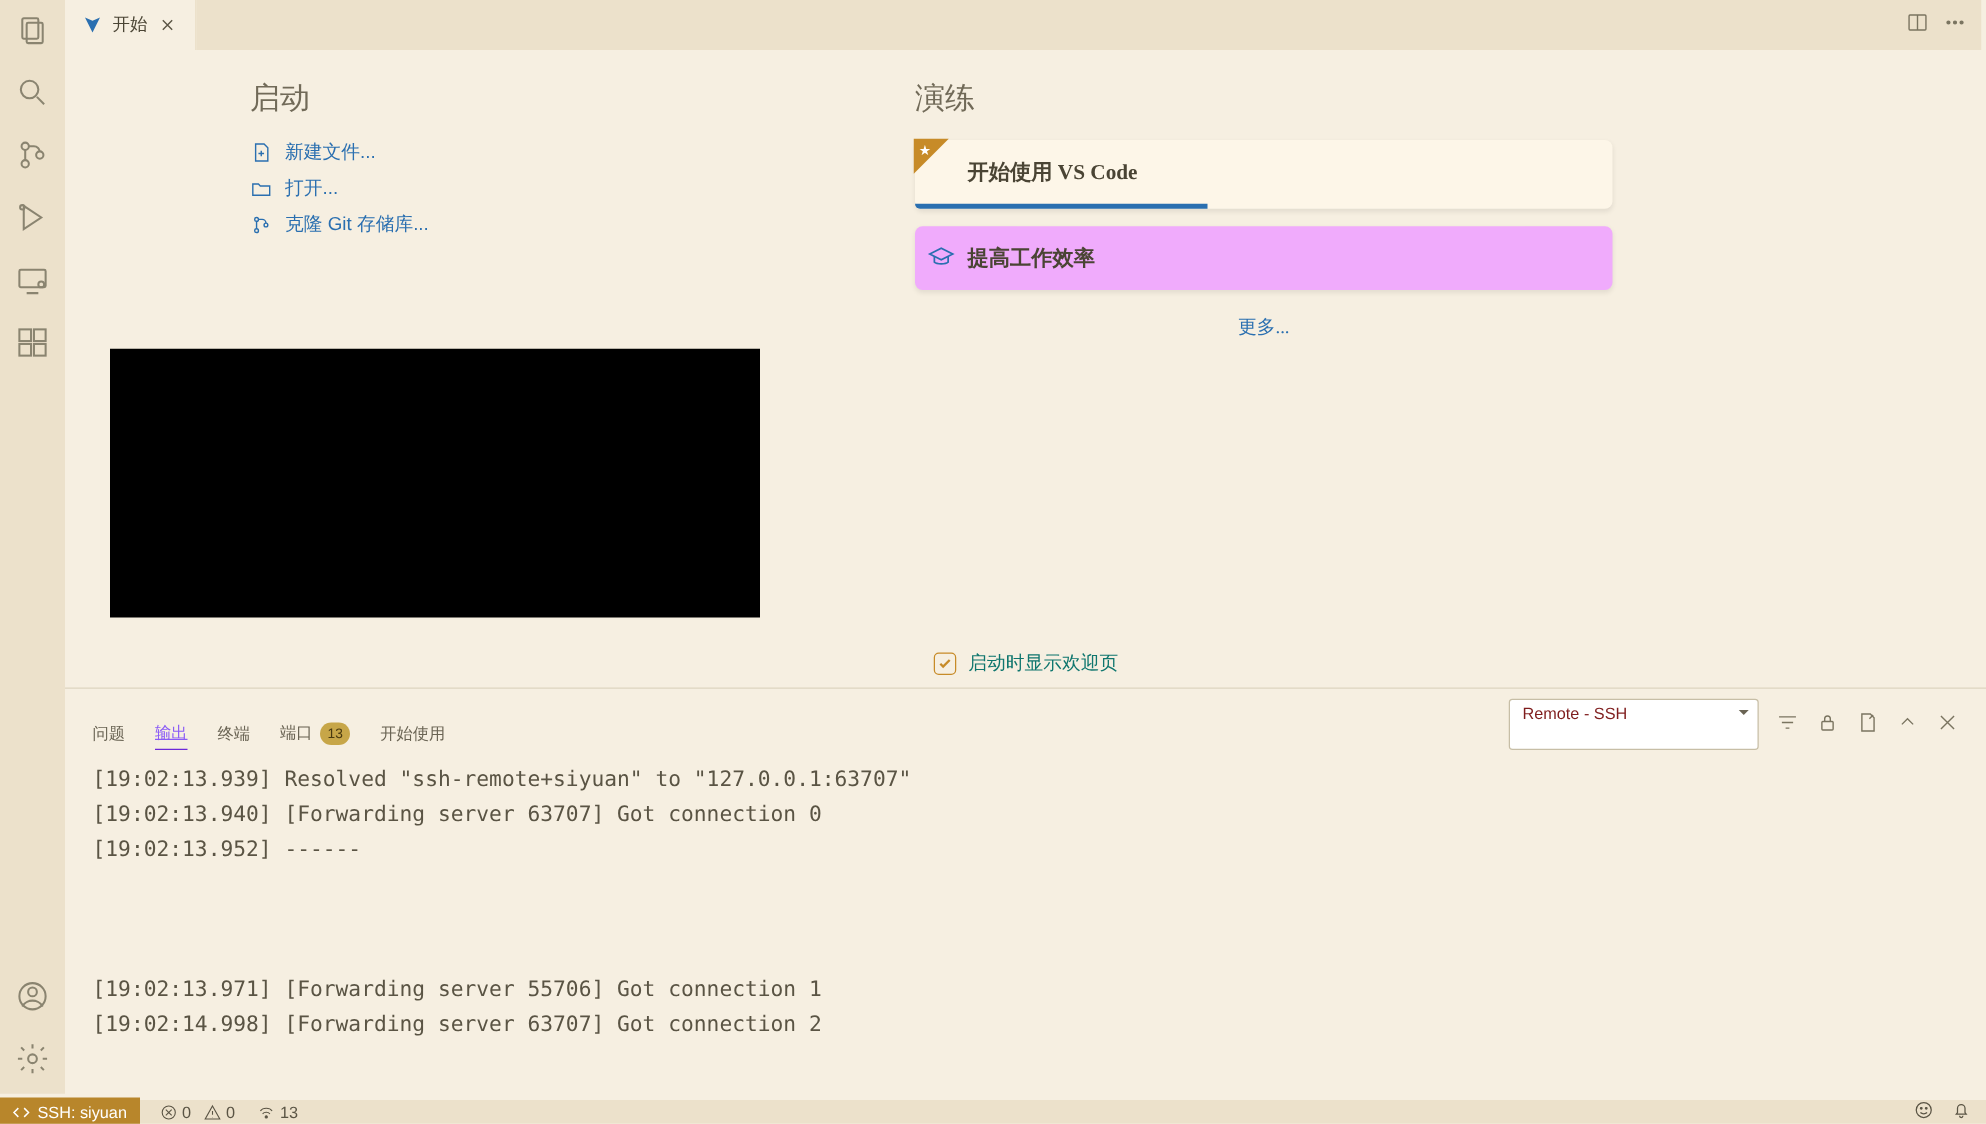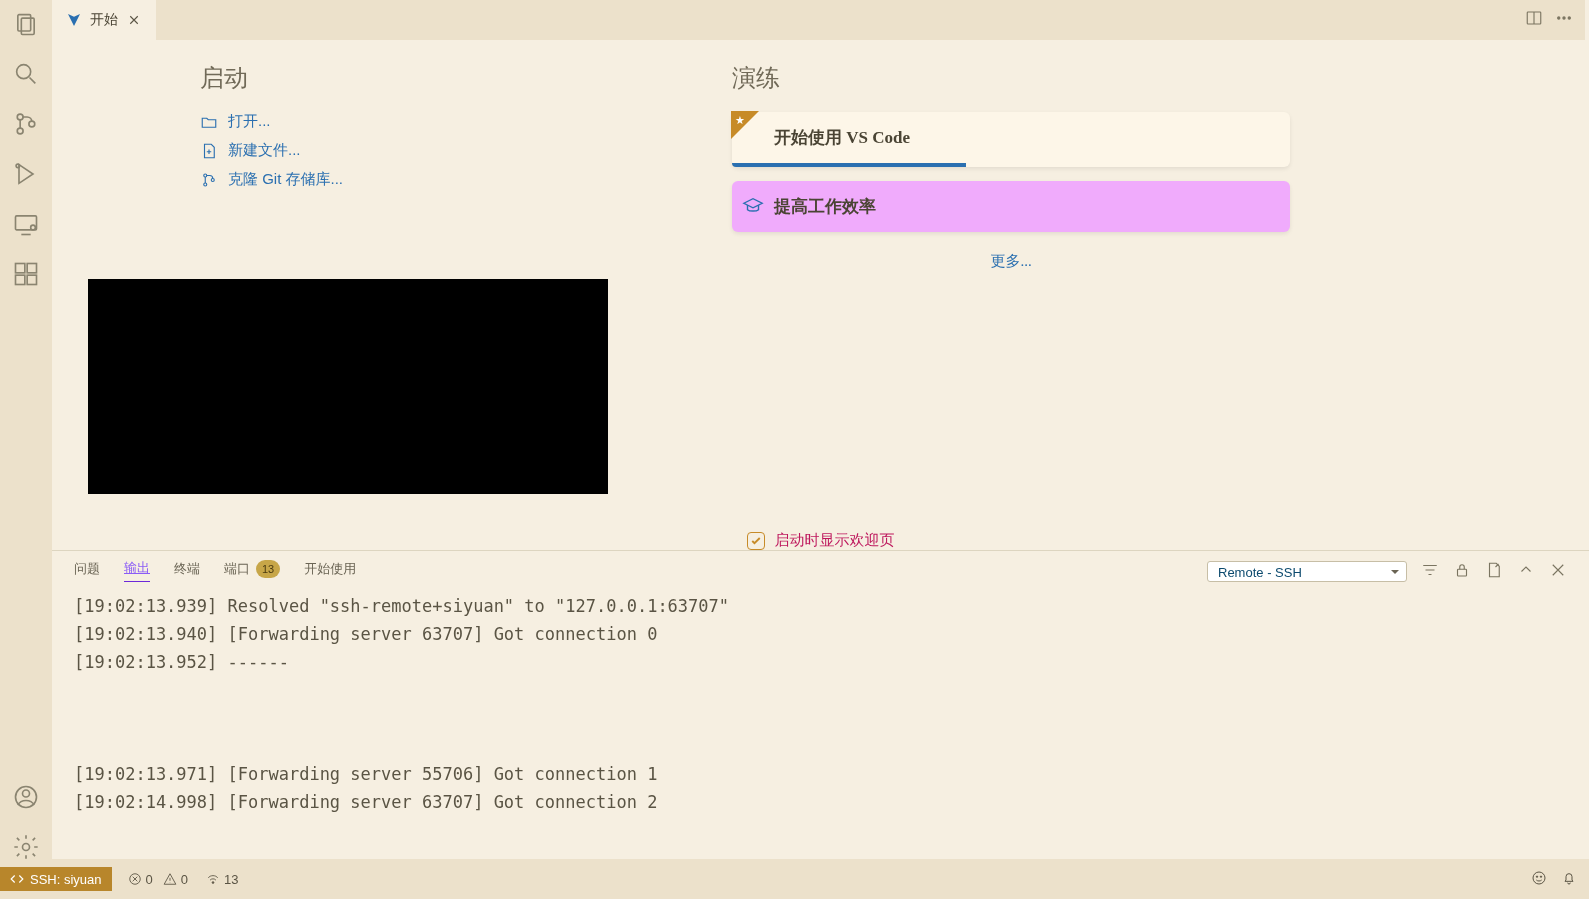--- a/index.html
+++ b/index.html
@@ -77,22 +77,22 @@
 .wt-card.featured .badge-star {
   position:absolute; left:3px; top:2px; color:#fff; font-size:11px;
 }
 .wt-title { font-size:17px; font-weight:600; color:#4a4434; }
 .wt-desc { font-size:14px; color:#6a6454; margin-top:8px;}
 .wt-progress { position:absolute; left:0; bottom:0; height:4px; width:42%; background:#2a6fb0; border-radius: 0 0 0 6px;}
 .wt-card.simple { background: #f0abfc; padding: 14px 16px 14px 42px;}
 .wt-card.simple svg { position:absolute; left:10px; top:14px; width:22px;height:22px; stroke:#2a6fb0; stroke-width:1.5; fill:none;}
 .more { text-align:center; color:#2a6fb0; font-size:15px; margin-top:20px; cursor:pointer;}
 .welcome-checkbox {
-  position:absolute; bottom: 0; left: 50%; transform: translateX(-50%);
-  display:flex; align-items:center; gap:10px; font-size:15px; color:#be185d;
+  position:absolute; bottom: 10px; left: 50%; transform: translateX(-50%);
+  display:flex; align-items:center; gap:10px; font-size:15px; color:#0f766e;
 }
 .checkbox {
   width:18px;height:18px;border:1.5px solid #c78b28;border-radius:4px;
   display:flex;align-items:center;justify-content:center;cursor:pointer;
 }
 .checkbox svg{width:12px;height:12px;stroke:#c78b28;stroke-width:2.5;fill:none;}
 
 .panel {
   flex: 1;
   border-top: 1px solid #ddd5c0;
@@ -105,34 +105,34 @@
 }
 .panel-tab { cursor:pointer; padding-bottom:4px;}
 .panel-tab.active { color:#8b5cf6; border-bottom:1px solid #6d28d9;text-decoration:underline;}
 .panel-tab .badge13 {
   display:inline-flex; align-items:center; justify-content:center;
   min-width:22px;height:18px;border-radius:10px;background:#c7a648;color:#4a3a10;
   font-size:11px;margin-left:6px;padding:0 6px;
 }
 .panel-right { margin-left:auto; display:flex; align-items:center; gap:14px;}
 .panel-right select {
-  border:1px solid #c7bea6; background:#fff; font-size:13px; padding:3px 26px 1px 10px;
-  color:#0c4a6e; appearance:none; border-radius:3px; width:200px;
+  border:1px solid #c7bea6; background:#fff; font-size:13px; padding:3px 26px 21px 10px;
+  color:#7f1d1d; appearance:none; border-radius:3px; width:200px;
 }
 .select-wrap { position:relative;}
 .select-wrap::after{content:"";position:absolute;right:8px;top:9px;border:4px solid transparent;border-top-color:#6a6454;}
 .panel-right svg{width:18px;height:18px;stroke:#7a7460;stroke-width:1.5;fill:none;cursor:pointer;}
 .panel-body {
   flex:1; overflow:auto; padding: 4px 22px;
   font-family: "SF Mono","Menlo","Consolas",monospace; font-size:17px;
   color:#5a5444; line-height:1.65;
 }
 
 .status-bar {
-  position:absolute; left:0; right:0; bottom:0; height:40px;
+  position:absolute; left:0; right:0; bottom:0; height:19px;
   background:#ece1cb; display:flex; align-items:center; font-size:13px;
 }
 .status-remote {
   background:#b8862b; color:#fff; height:24px; display:flex; align-items:center;
   padding:0 10px; gap:6px;
 }
 .status-remote svg{width:14px;height:14px;stroke:#fff;stroke-width:2;fill:none;}
 .status-items { display:flex; align-items:center; gap:18px; padding-left:16px; color:#5a5444;}
 .status-items .si { display:flex; align-items:center; gap:4px;}
 .status-items svg{width:14px;height:14px;stroke:#5a5444;stroke-width:1.5;fill:none;}
@@ -228,30 +228,30 @@
   </div>
 </div>
 
 <div class="editor">
   <div class="welcome">
     <div class="left-col">
       <h2 class="section">启动</h2>
       <div class="start-list">
         <div class="start-item">
           <svg viewBox="0 0 24 24">
-              <path d="M3 7h6l2 2h10v10H3z"></path>
-            </svg>
-          <span>打开...</span>
-        </div>
-        <div class="start-item">
-          <svg viewBox="0 0 24 24">
               <path d="M6 3h9l4 4v14H6z"></path>
               <path d="M12 10v6M9 13h6"></path>
             </svg>
           <span>新建文件...</span>
+        </div>
+        <div class="start-item">
+          <svg viewBox="0 0 24 24">
+              <path d="M3 7h6l2 2h10v10H3z"></path>
+            </svg>
+          <span>打开...</span>
         </div>
         <div class="start-item">
           <svg viewBox="0 0 24 24">
               <circle cx="7" cy="6" r="2"></circle>
               <circle cx="7" cy="18" r="2"></circle>
               <circle cx="17" cy="12" r="2"></circle>
               <path d="M7 8v8M9 6h4a4 4 0 0 1 4 4"></path>
             </svg>
           <span>克隆 Git 存储库...</span>
         </div>

